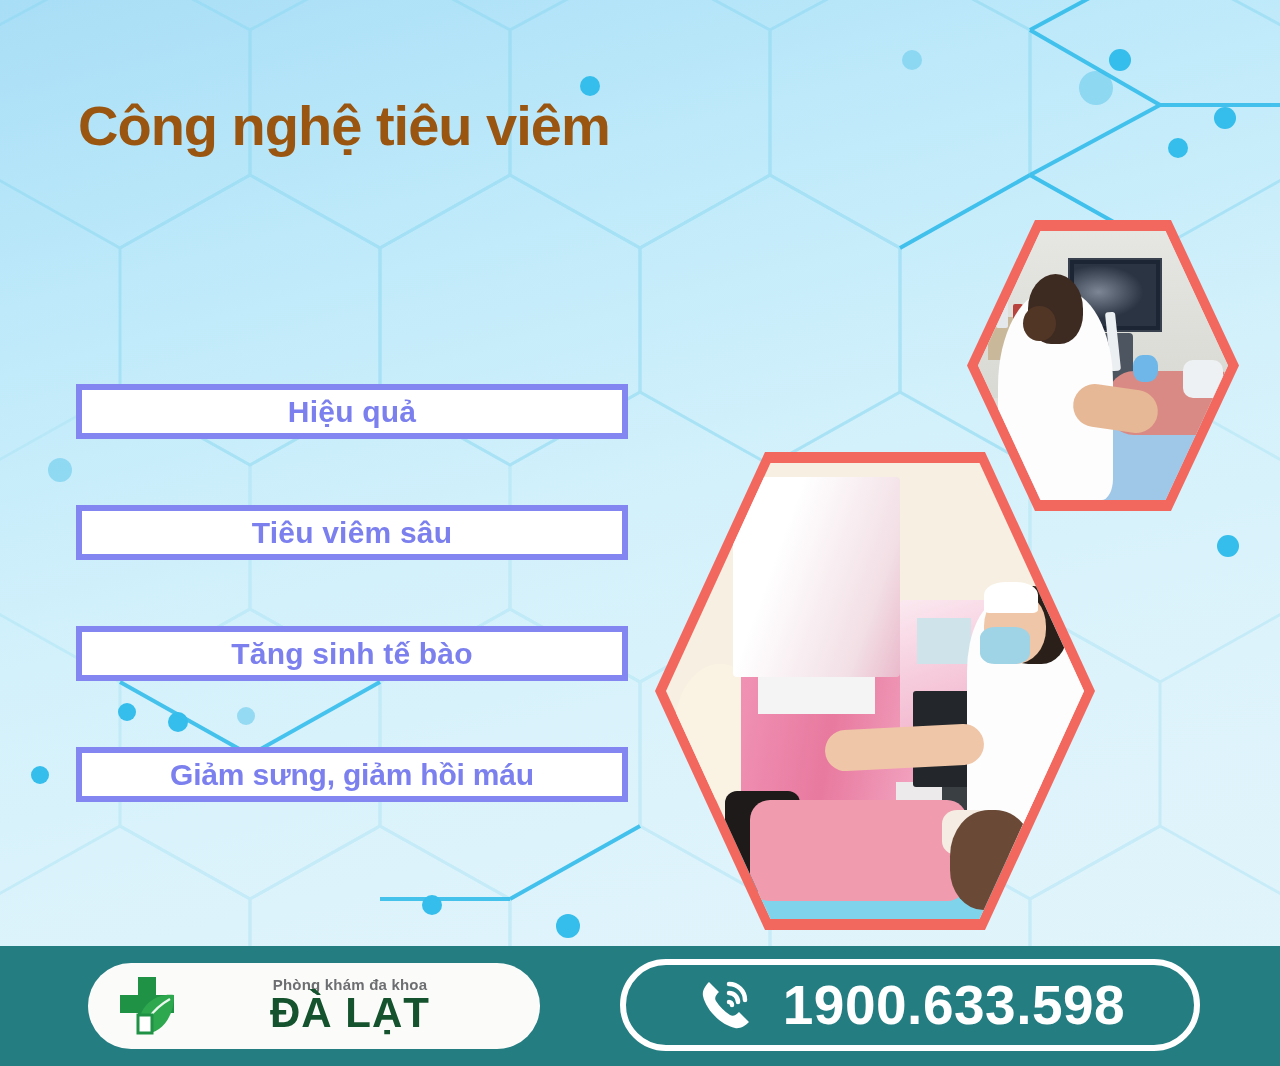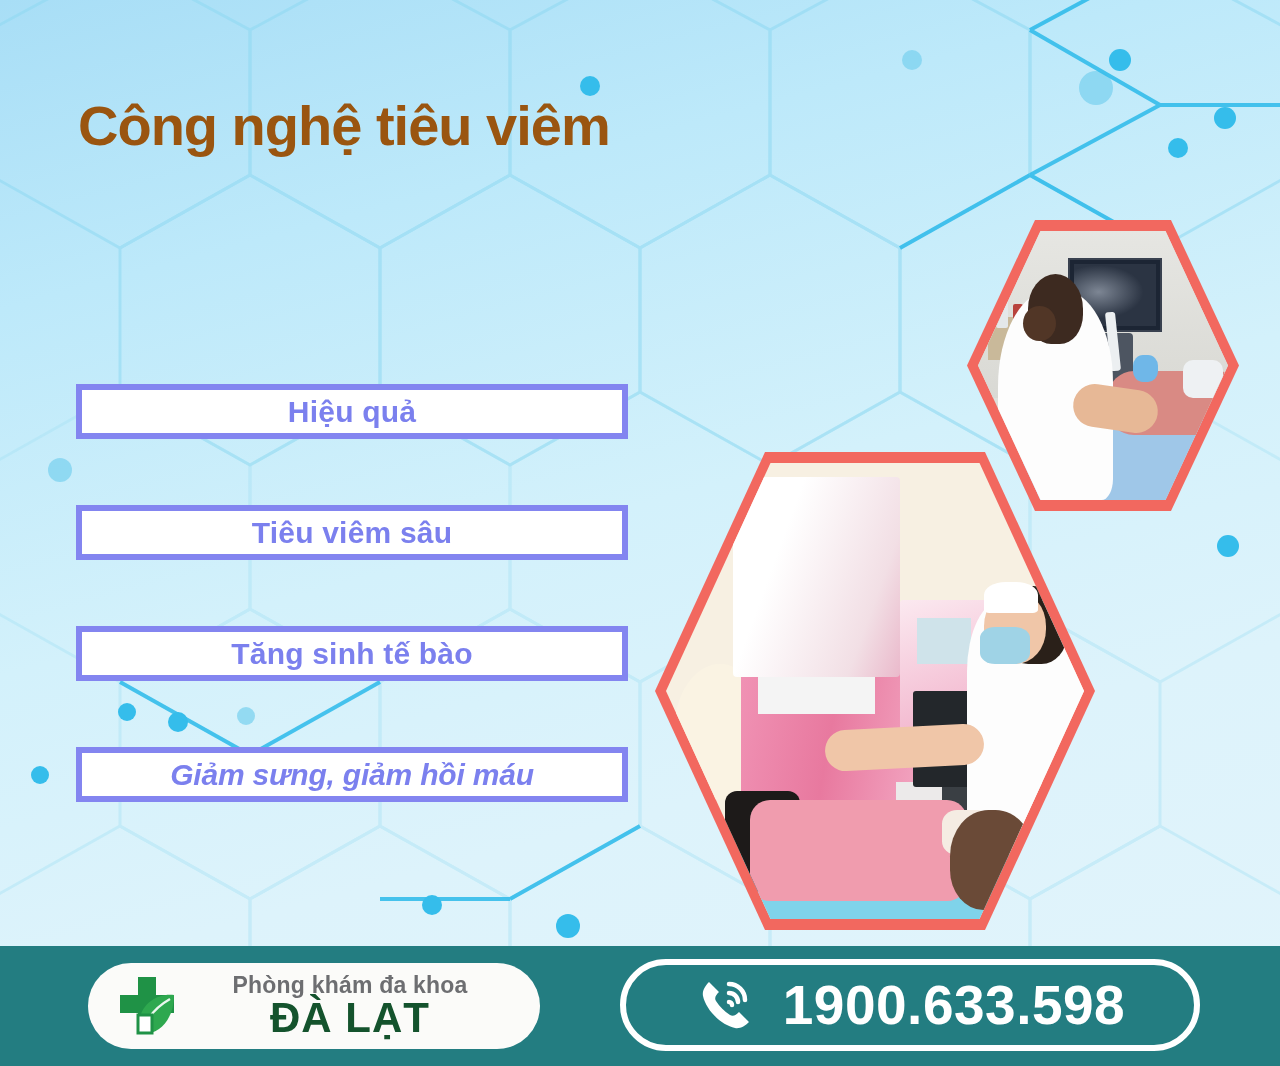--- a/index.html
+++ b/index.html
@@ -54,21 +54,21 @@
   .feature-box {
     box-sizing: border-box;
     height: 55px;
     margin-bottom: 66px;
     background: #ffffff;
     border: 6px solid #8385f0;
     display: flex;
     align-items: center;
     justify-content: center;
   }
-  .feature-box:last-child { margin-bottom: 0; font-style: italic; }
+  .feature-box:last-child { margin-bottom: 0; }
   .feature-label {
     color: #7b80ee;
     font-size: 30px;
     font-weight: bold;
     letter-spacing: 0.2px;
     white-space: nowrap;
   }
   .feature-box.wide .feature-label { font-size: 30px; letter-spacing: -0.2px; }
 
   
@@ -176,21 +176,21 @@
     height: 70px;
     flex: none;
   }
   .logo-text {
     flex: 1;
     text-align: center;
     padding-right: 22px;
   }
   .logo-top {
     color: #6d6e71;
-    font-size: 23px;
+    font-size: 15px;
     font-weight: bold;
     letter-spacing: 0.2px;
     line-height: 1.05;
   }
   .logo-bottom {
     color: #14532d;
     font-size: 42px;
     font-weight: bold;
     letter-spacing: 1px;
     line-height: 1.02;

